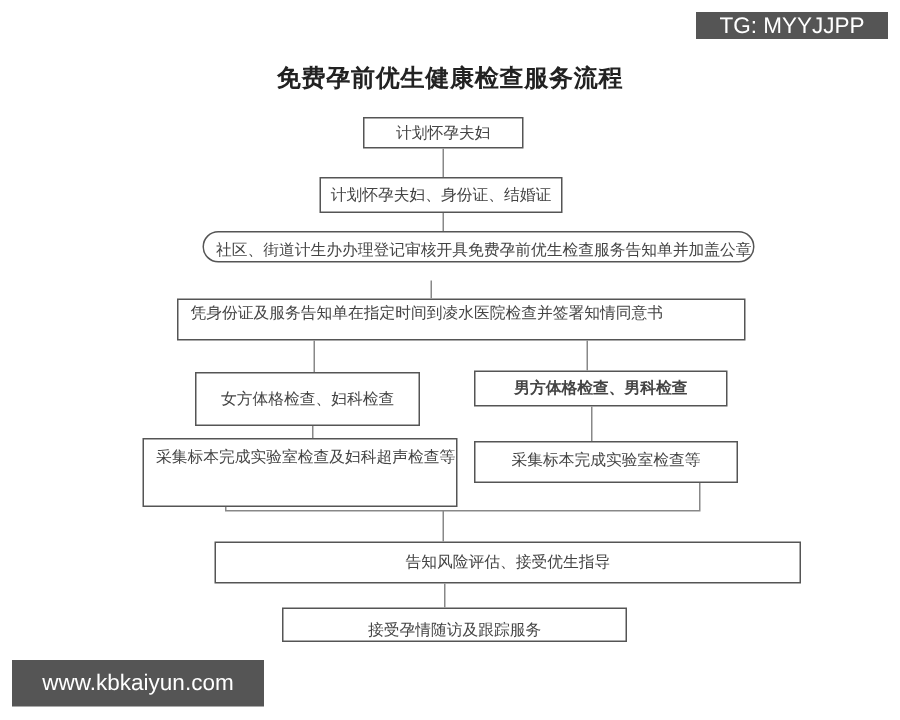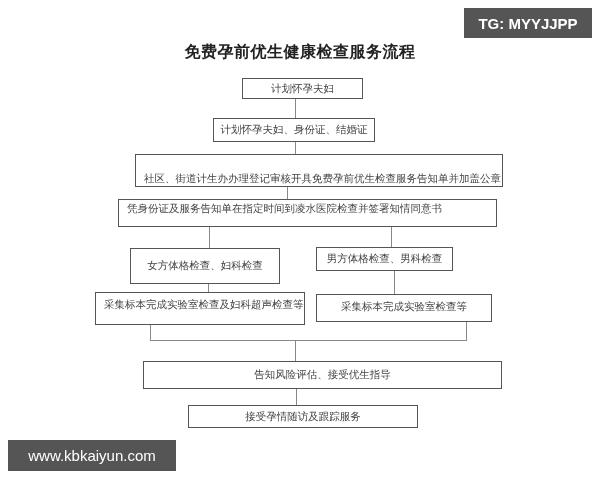--- a/index.html
+++ b/index.html
@@ -21,69 +21,69 @@
     display: flex; align-items: center; white-space: nowrap; overflow: hidden;
   }
   .box.center { justify-content: center; }
   .box.left { justify-content: flex-start; padding-left: 8px; }
   .vline { position: absolute; width: 1px; background: #888; }
   .hline { position: absolute; height: 1px; background: #888; }
   .wm {
     position: absolute; background: #555; color: #fff;
     font-family: "Liberation Sans", sans-serif; display: flex; align-items: center; justify-content: center;
   }
-  #wm-tg { left: 464px; top: 8px; width: 128px; height: 30px; font-size: 15px; font-weight: bold; }
+  #wm-tg { left: 464px; top: 8px; width: 128px; height: 18px; font-size: 15px; }
   #wm-site { left: 8px; top: 440px; width: 168px; height: 31px; font-size: 15px; }
 </style>
 </head>
 <body>
 
 <div class="title">免费孕前优生健康检查服务流程</div>
 
 <div class="vline" style="left:295px; top:99px; height:19px;"></div>
 <div class="vline" style="left:295px; top:142px; height:12px;"></div>
 <div class="vline" style="left:287px; top:187px; height:12px;"></div>
 <div class="vline" style="left:209px; top:227px; height:21px;"></div>
 <div class="vline" style="left:391px; top:227px; height:20px;"></div>
 <div class="vline" style="left:208px; top:272px; height:20px;"></div>
 <div class="vline" style="left:394px; top:271px; height:23px;"></div>
 <div class="vline" style="left:150px; top:322px; height:18px;"></div>
 <div class="vline" style="left:466px; top:322px; height:18px;"></div>
 <div class="hline" style="left:150px; top:340px; width:317px;"></div>
 <div class="vline" style="left:295px; top:340px; height:21px;"></div>
 <div class="vline" style="left:296px; top:389px; height:16px;"></div>
 
-<div class="box center" style="left:242px; top:78px; width:121px; height:21px;">
+<div class="box center" style="left:242px; top:78px; width:107px; height:21px;">
   <span>计划怀孕夫妇</span>
 </div>
 <div class="box center" style="left:213px; top:118px; width:162px; height:24px;">
   <span>计划怀孕夫妇、身份证、结婚证</span>
 </div>
-<div class="box left" style="left:135px; top:154px; width:368px; height:33px; align-items:flex-end; padding-top:5px;">
+<div class="box left" style="left:135px; top:154px; width:368px; height:21px; align-items:flex-end; padding-top:5px;border-radius:12px;">
   <span>社区、街道计生办办理登记审核开具免费孕前优生检查服务告知单并加盖公章</span>
 </div>
 <div class="box left" style="left:118px; top:199px; width:379px; height:28px; align-items:flex-start; padding-top:2px;">
   <span>凭身份证及服务告知单在指定时间到凌水医院检查并签署知情同意书</span>
 </div>
 <div class="box center" style="left:130px; top:248px; width:150px; height:36px;">
   <span>女方体格检查、妇科检查</span>
 </div>
-<div class="box center" style="left:316px; top:247px; width:137px; height:24px;">
+<div class="box center" style="left:316px; top:247px; width:169px; height:24px;font-weight:bold;">
   <span>男方体格检查、男科检查</span>
 </div>
-<div class="box left" style="left:95px; top:292px; width:210px; height:33px; align-items:flex-start; padding-top:5px;">
+<div class="box left" style="left:95px; top:292px; width:210px; height:46px; align-items:flex-start; padding-top:5px;">
   <span>采集标本完成实验室检查及妇科超声检查等</span>
 </div>
 <div class="box center" style="left:316px; top:294px; width:176px; height:28px; align-items:flex-start; padding-top:5px;text-align:center;">
   <span>采集标本完成实验室检查等</span>
 </div>
-<div class="box center" style="left:143px; top:361px; width:359px; height:28px; align-items:flex-start; padding-top:6px;">
+<div class="box center" style="left:143px; top:361px; width:391px; height:28px; align-items:flex-start; padding-top:6px;">
   <span>告知风险评估、接受优生指导</span>
 </div>
-<div class="box center" style="left:188px; top:405px; width:230px; height:23px;">
+<div class="box center" style="left:188px; top:405px; width:230px; height:23px;align-items:flex-end;">
   <span>接受孕情随访及跟踪服务</span>
 </div>
 
 <div class="wm" id="wm-tg">
   <span>TG: MYYJJPP</span>
 </div>
 <div class="wm" id="wm-site">
   <span>www.kbkaiyun.com</span>
 </div>
 

